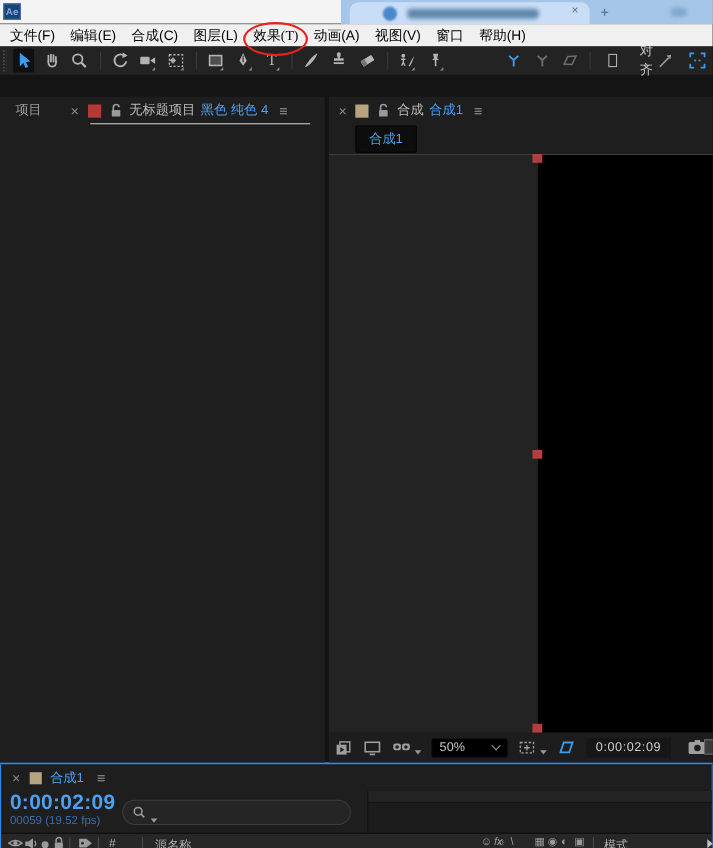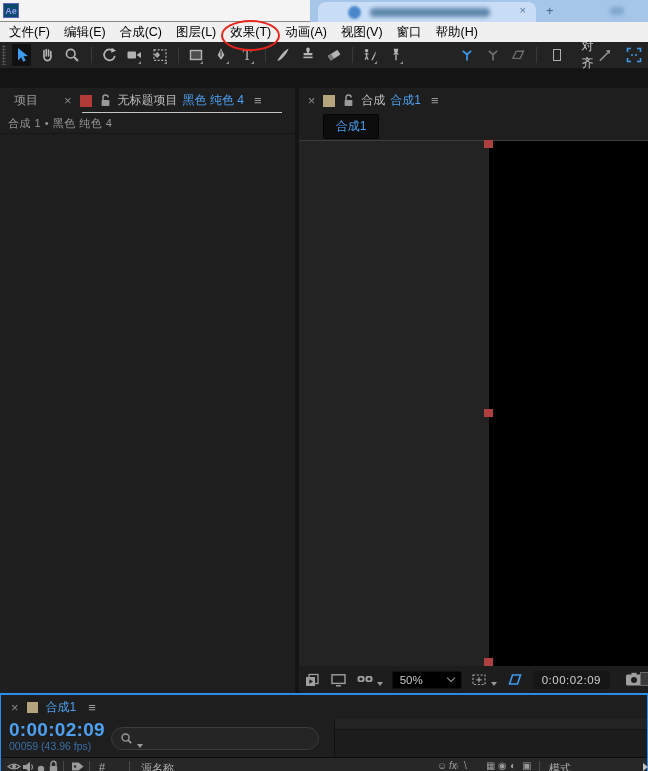--- a/index.html
+++ b/index.html
@@ -25,21 +25,21 @@
   .bg-tab-close { position:absolute; right:10px; top:2px; font-size:11px; color:#5a7globe; color:#58799c; }
   .bg-newtab { position:absolute; left:236px; top:3px; font-size:13px; color:#42658c; }
   .bg-blur2 { position:absolute; left:300px; top:7px; width:14px; height:8px;
     border-radius:3px; background:#7fa6cc; filter:blur(2px); }
 
   
   .menubar { position:relative; height:20px; background:#f0f0f0; display:flex;
     align-items:center; gap:14px; padding-left:9px; font-size:12.5px; color:#000;
     z-index:40; }
   .menu-item { white-space:nowrap; }
-  .menu-annotated { position:relative; }
+  .menu-annotated { position:relative;font-family:Liberation Serif, serif; }
   .red-ellipse { position:absolute; left:-9px; top:-4px; width:calc(100% + 18px);
     height:31px; border:2.5px solid #e8231c; border-radius:50%;
     pointer-events:none; z-index:50; }
 
   
   .toolbar { position:relative; height:26px; background:#232323; display:flex;
     align-items:center; padding-left:2px; }
   .grip { width:6px; height:20px; margin-right:6px;
     background-image:radial-gradient(#4d4d4d 1px, transparent 1.1px);
     background-size:3px 3px; }
@@ -310,21 +310,20 @@
         <span class="swatch" style="background:#b23b38"></span>
         <svg width="11" height="13" viewBox="0 0 11 13" style="margin-right:7px">
             <path d="M3 6 V3.6 a2.6 2.6 0 0 1 5.2 0" fill="none" stroke="#9a9a9a" stroke-width="1.5"></path>
             <rect x="1.6" y="6" width="7.8" height="6" rx="0.8" fill="#9a9a9a"></rect>
           </svg>
         <span class="tab-text-dim">无标题项目</span>
         <span class="tab-text-blue">黑色 纯色 4</span>
         <span class="tab-menu">≡</span>
         <div class="tab-underline"></div>
       </div>
-      <div class="breadcrumb">合成 1  •  黑色 纯色 4</div>
       <div class="left-content"></div>
     </div>
 
     <div class="right-panel">
       <div class="tabbar" style="padding-left:9px">
         <span class="tab-close">×</span>
         <span class="swatch" style="background:#b5a47e"></span>
         <svg width="11" height="13" viewBox="0 0 11 13" style="margin-right:7px">
             <path d="M3 6 V3.6 a2.6 2.6 0 0 1 5.2 0" fill="none" stroke="#9a9a9a" stroke-width="1.5"></path>
             <rect x="1.6" y="6" width="7.8" height="6" rx="0.8" fill="#9a9a9a"></rect>
@@ -398,21 +397,21 @@
   <div class="timeline">
     <div class="tl-tabrow">
       <span class="tab-close">×</span>
       <span class="swatch" style="background:#b5a47e;width:11px;height:11px"></span>
       <span class="tl-tab-label">合成1</span>
       <span class="tab-menu" style="margin-left:2px">≡</span>
     </div>
     <div class="tl-body">
       <div class="tc-block">
         <div class="tl-timecode">0:00:02:09</div>
-        <div class="tl-frameinfo">00059 (43.96 fps)</div>
+        <div class="tl-frameinfo">00059 (19.52 fps)</div>
       </div>
       <div class="search-wrap">
         <div class="search-box">
           <svg width="13" height="13" viewBox="0 0 14 14">
               <circle cx="6" cy="6" r="3.8" fill="none" stroke="#9a9a9a" stroke-width="1.5"></circle>
               <path d="M8.8 8.8 L12 12" stroke="#9a9a9a" stroke-width="1.7"></path>
             </svg>
           <span class="dd-arrow" style="margin-bottom:1px"></span>
         </div>
       </div>

